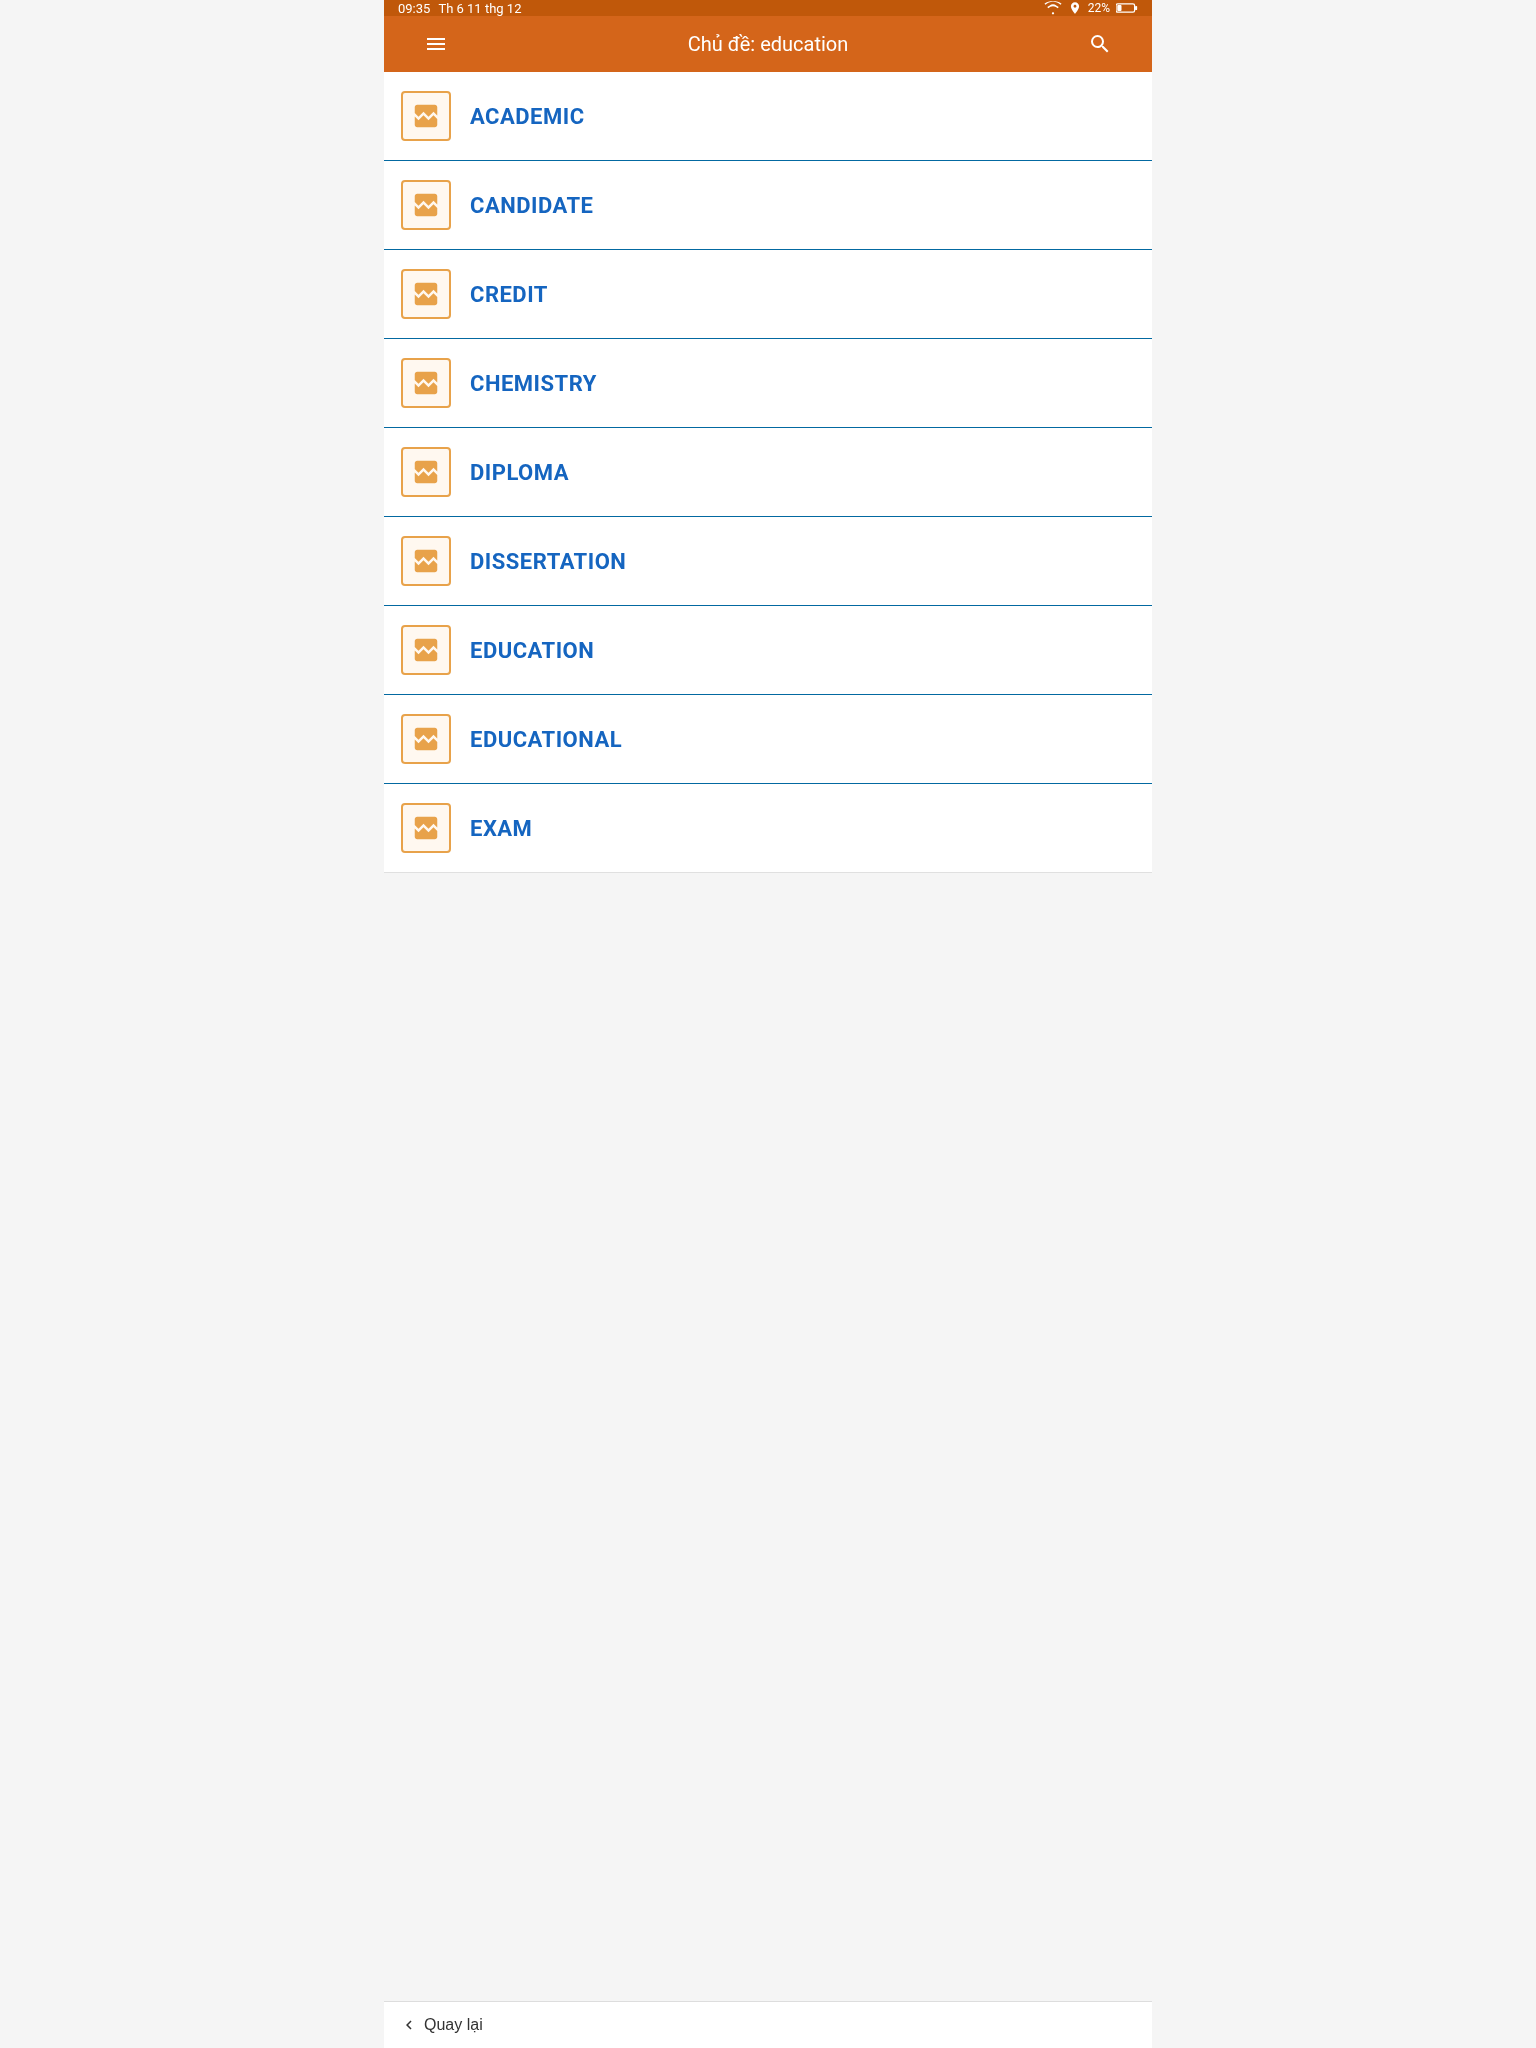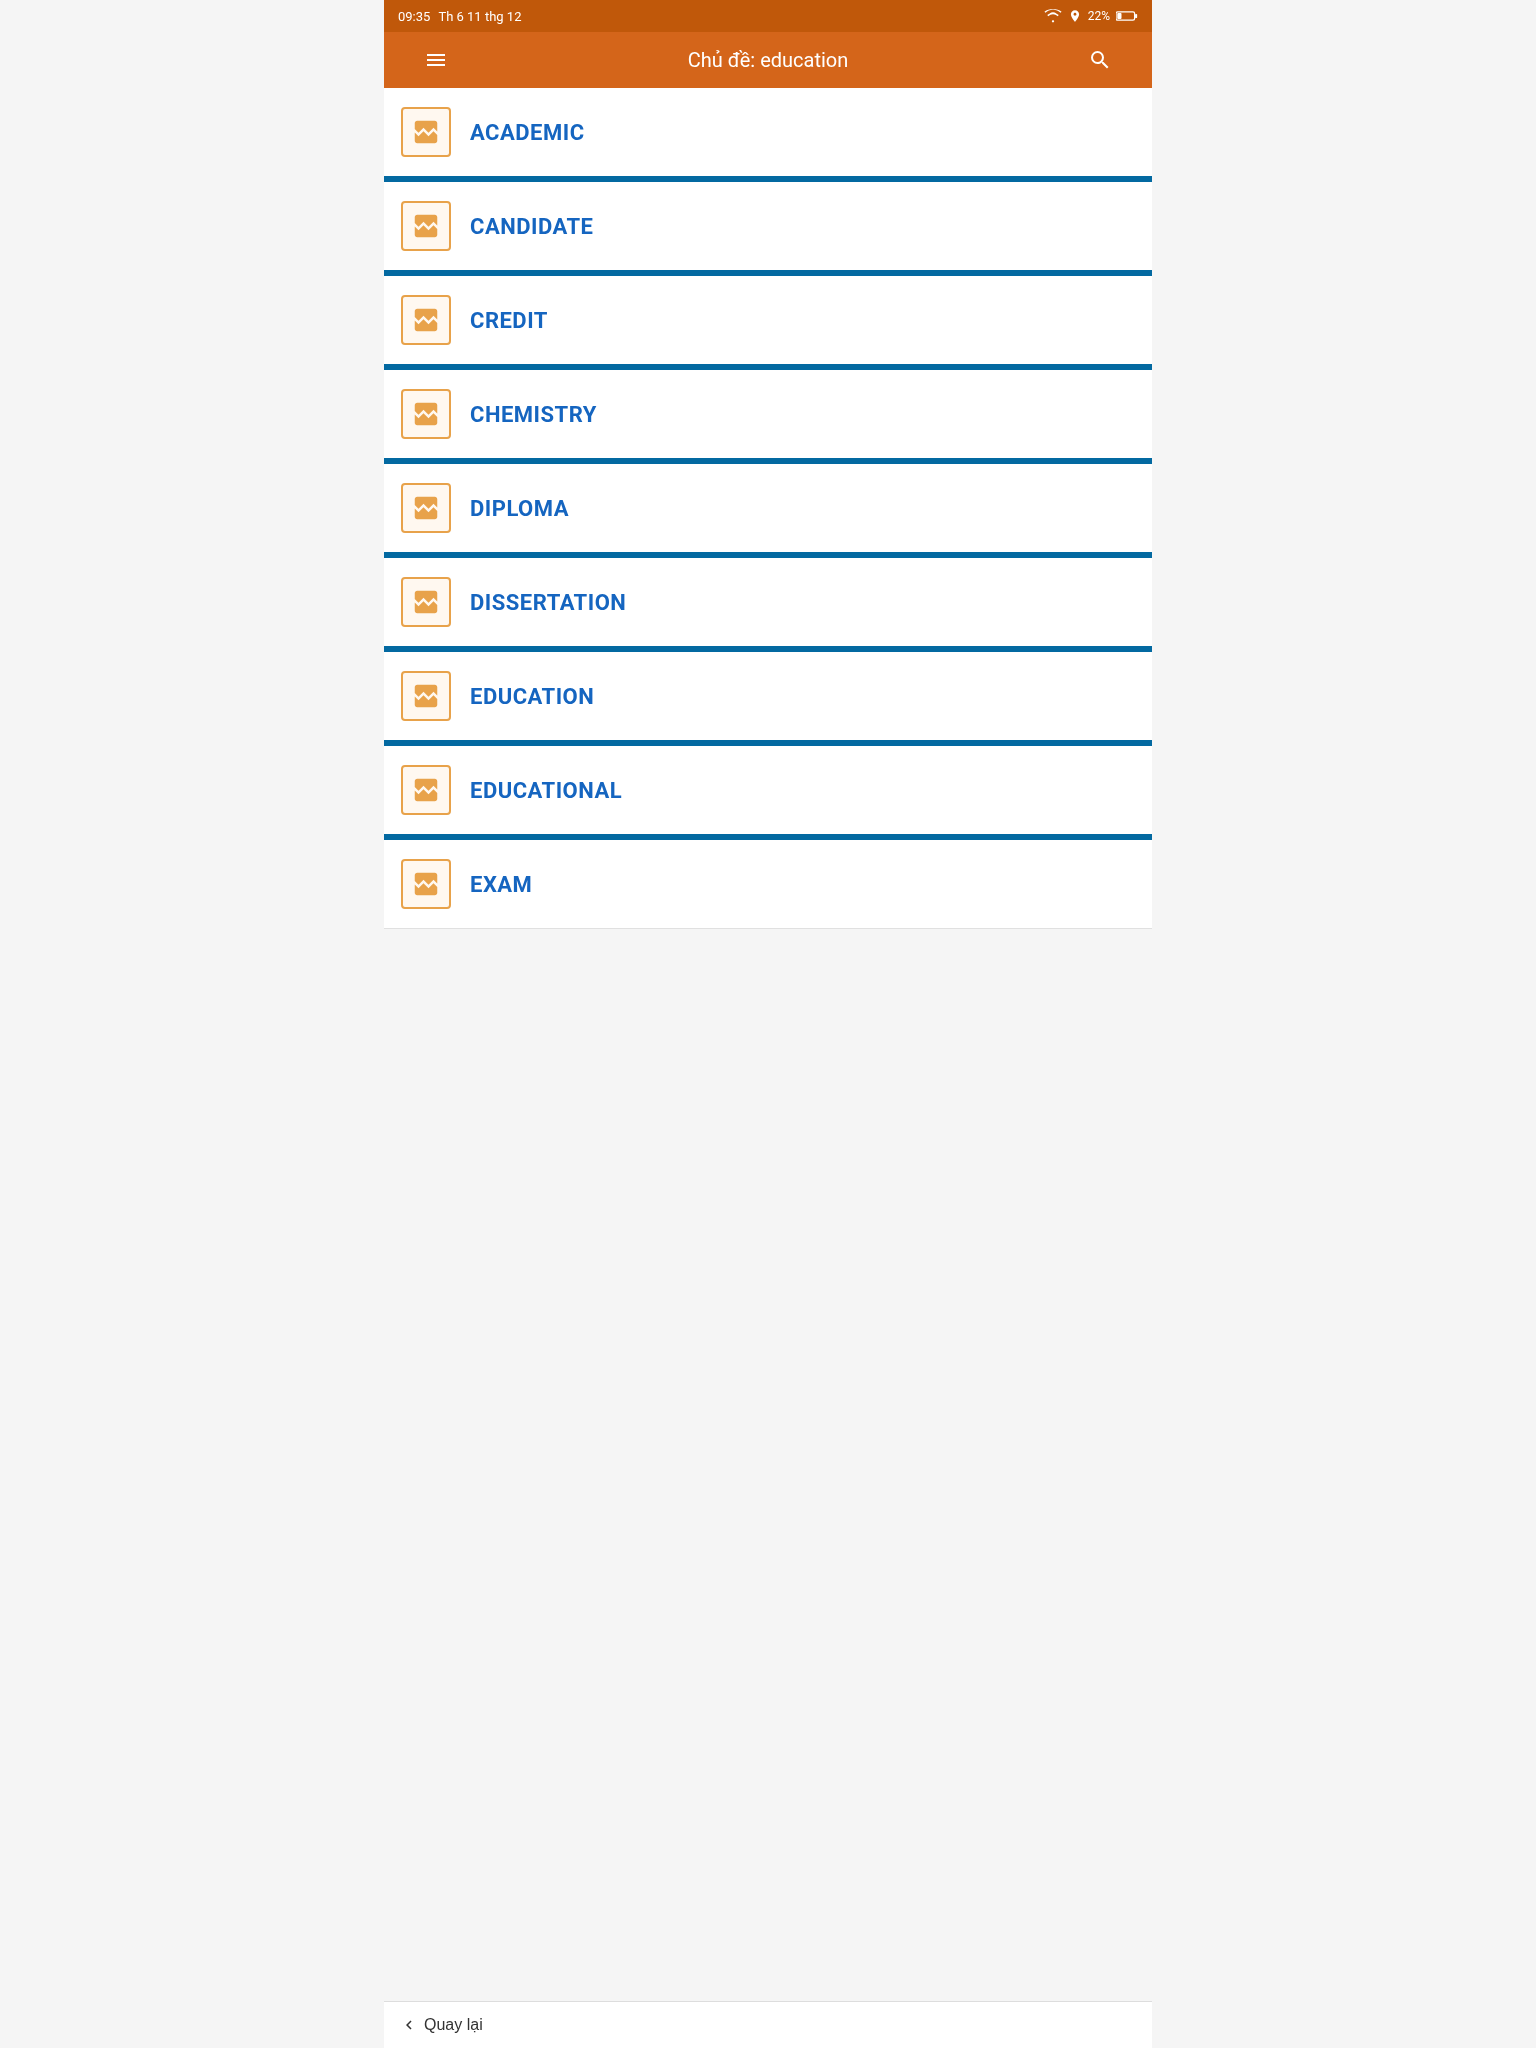--- a/index.html
+++ b/index.html
@@ -16,21 +16,21 @@
 
     
     .status-bar {
       background: #c0580a;
       color: white;
       font-size: 13px;
       padding: 6px 14px;
       display: flex;
       justify-content: space-between;
       align-items: center;
-      height: 32px;
+      height: 16px;
     }
     .status-left {
       display: flex;
       gap: 8px;
       align-items: center;
     }
     .status-right {
       display: flex;
       gap: 6px;
       align-items: center;
@@ -71,21 +71,21 @@
     
     .list-container {
       background: white;
       margin: 0;
     }
 
     .list-item {
       display: flex;
       align-items: center;
       padding: 18px 16px;
-      border-bottom: 6px solid #0369a1;
+      border-bottom: 1px solid #0369a1;
       background: white;
       cursor: pointer;
       min-height: 80px;
     }
     .list-item:last-child {
       border-bottom: 1px solid #e0e0e0;
     }
 
     .item-icon {
       width: 52px;

